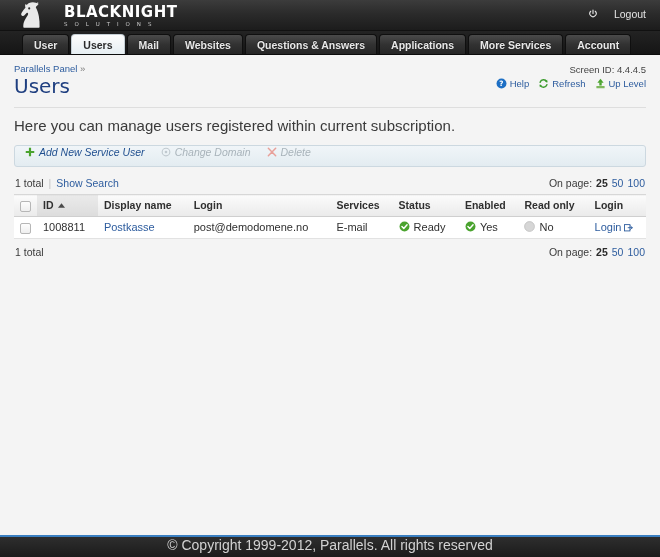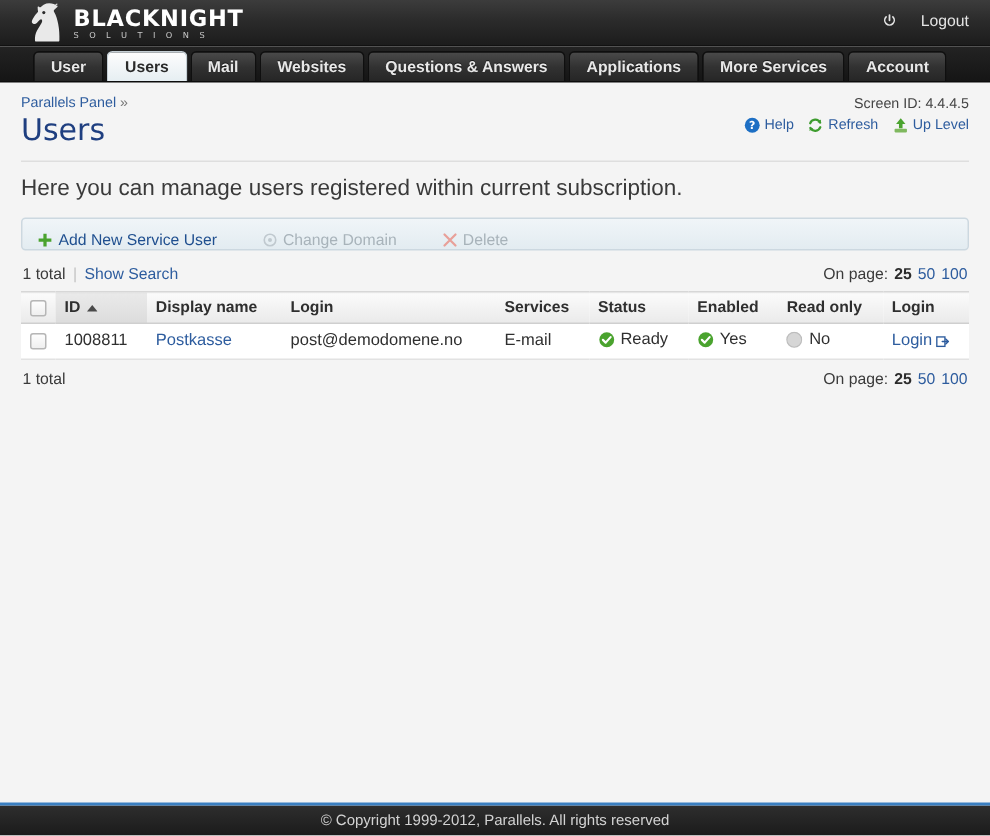--- a/index.html
+++ b/index.html
@@ -25,21 +25,21 @@
     position: relative;
     border-bottom: 1px solid #111;
   }
 
   .logo-wrap {
     position: absolute;
     left: 18px;
     top: 1px;
     display: flex;
     align-items: center;
-    gap: 1px;
+    gap: 16px;
   }
 
   .logo-mark { width: 30px; height: 28px; display: block; }
 
   .logo-text { display: flex; flex-direction: column; line-height: 1; padding-top: 3px; }
 
   .logo-name {
     font-family: "DejaVu Sans", sans-serif;
     font-weight: bold;
     font-size: 15px;
@@ -141,24 +141,25 @@
 
   .desc { font-size: 15px; color: #3a3a3a; padding: 9px 0 11px 0; }
 
   
   .toolbar {
     background: linear-gradient(to bottom, #f0f5f8 0%, #e3ecf1 100%);
     border: 1px solid #ccd8e0;
     border-radius: 3px;
     height: 22px;
     display: flex;
-    align-items: flex-end;
+    align-items: flex-start;
     padding: 0 10px;
-    gap: 30px;
+    gap: 16px;
     margin-bottom: 9px;
+    font-style: italic;
   }
 
   .tb-btn {
     font-size: 10.5px;
     color: #1f4f8f;
     display: flex;
     align-items: center;
     gap: 4px;
     cursor: pointer;
     white-space: nowrap;
@@ -251,24 +252,24 @@
 
   
   .footer {
     position: absolute;
     left: 0; bottom: 0;
     width: 660px;
     height: 22px;
     background: linear-gradient(to bottom, #2e2e2e 0%, #1b1b1b 100%);
     border-top: 2px solid #3a7fc1;
     display: flex;
-    align-items: center;
+    align-items: flex-start;
     justify-content: center;
     color: #d2d2d2;
-    font-size: 10px;
+    font-size: 14px;
   }
 
   svg { display: block; }
 </style>
 </head>
 <body>
 
 <div class="header">
   <div class="logo-wrap">
     <span>

